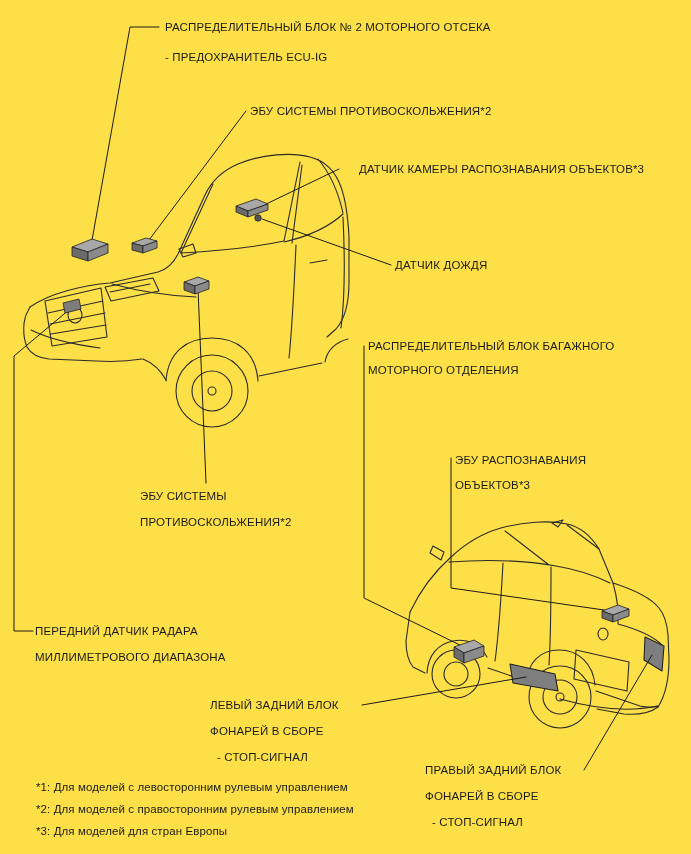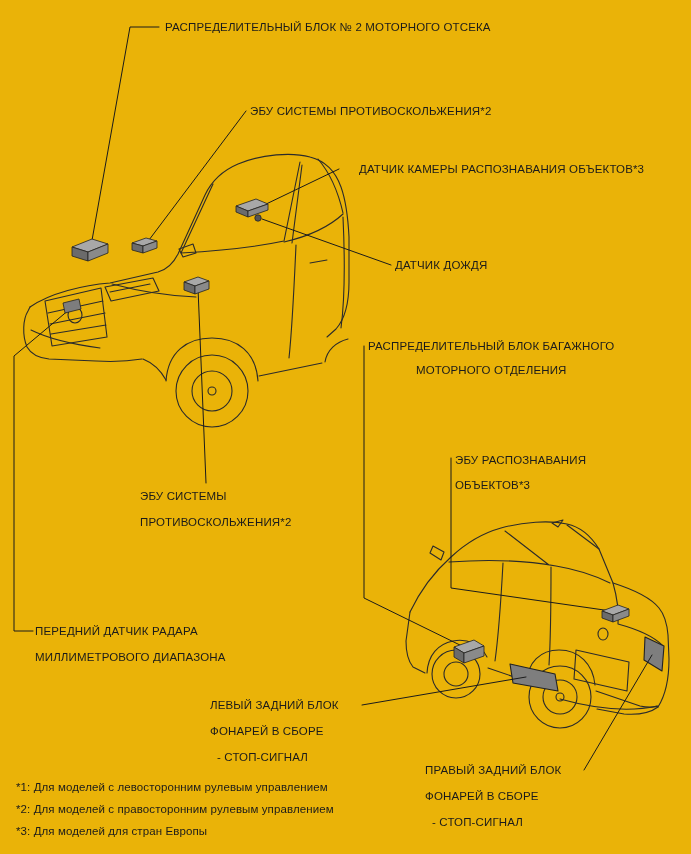--- a/index.html
+++ b/index.html
@@ -1,43 +1,44 @@
 <!DOCTYPE html>
 <html><head>
 <meta charset="utf-8">
 <style>
   html,body{margin:0;padding:0;background:#ffffff;}
   .page{
     position:relative;
     width:691px;height:854px;
-    background:#eab308;
+    background:#fde047;
     font-family:"Liberation Sans", sans-serif;
     color:#1b1b1b;
     overflow:hidden;
   }
   .scene{position:absolute;left:0;top:0;width:691px;height:854px;}
   .lbl{
     position:absolute;
     font-size:11.5px;
     line-height:26px;
     letter-spacing:.15px;
     white-space:nowrap;
     color:#1b1b1b;
   }
   .lh30{line-height:30px;}
   .lh25{line-height:25px;}
-  .lh24{line-height:24px;text-align:center;}
+  .lh24{line-height:24px;}
   .indent{padding-left:7px;}
   .footnotes{
     position:absolute;
     font-size:11.5px;
     line-height:22px;
     letter-spacing:.1px;
     white-space:nowrap;
     color:#1b1b1b;
+    margin-left:20px;
   }
 </style>
 </head>
 <body>
 
 <div class="page">
 
   <svg class="scene" viewBox="0 0 691 854" xmlns="http://www.w3.org/2000/svg">
 
     <g stroke="#2b2b2b" fill="none" stroke-width="1.1" stroke-linejoin="round" stroke-linecap="round">
@@ -127,20 +128,21 @@
       <g>
         <polygon points="602,611 618,605 629,609 613,615" fill="#a8a8a8"></polygon>
         <polygon points="602,611 613,615 613,622 602,618" fill="#6b6b6b"></polygon>
         <polygon points="613,615 629,609 629,616 613,622" fill="#8a8a8a"></polygon>
       </g>
     </g>
   </svg>
 
   <div class="lbl lh30" style="left:165px;top:12px">
     <div>РАСПРЕДЕЛИТЕЛЬНЫЙ БЛОК № 2 МОТОРНОГО ОТСЕКА</div>
+    <div>- ПРЕДОХРАНИТЕЛЬ ECU-IG</div>
   </div>
 
   <div class="lbl" style="left:250px;top:98px">
     <div>ЭБУ СИСТЕМЫ ПРОТИВОСКОЛЬЖЕНИЯ*2</div>
   </div>
 
   <div class="lbl" style="left:359px;top:156px">
     <div>ДАТЧИК КАМЕРЫ РАСПОЗНАВАНИЯ ОБЪЕКТОВ*3</div>
   </div>
 

